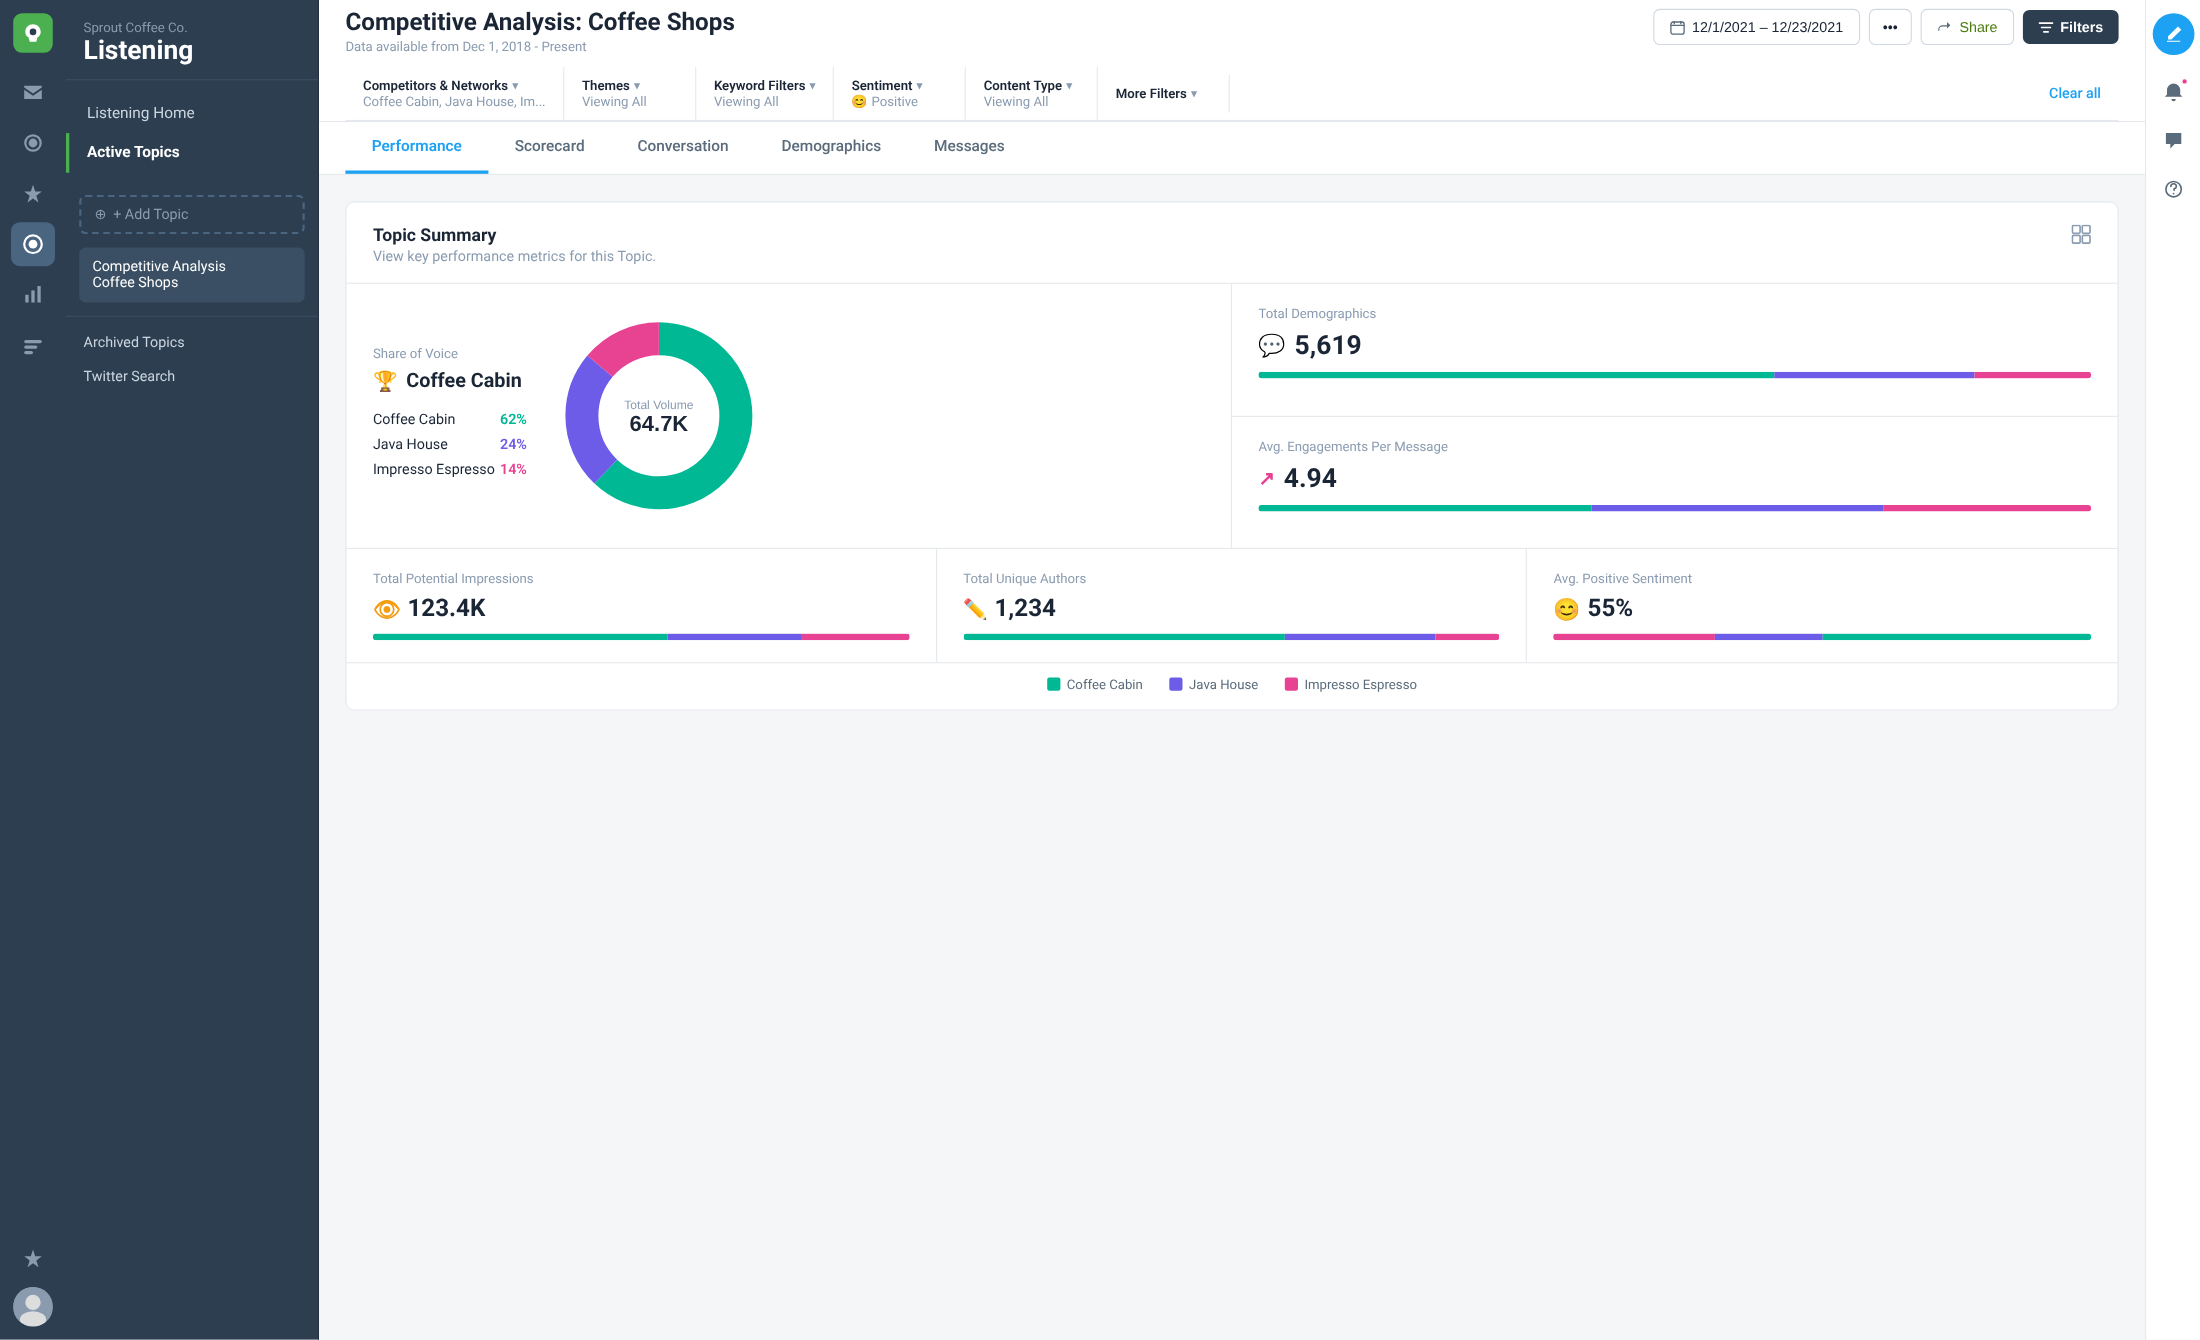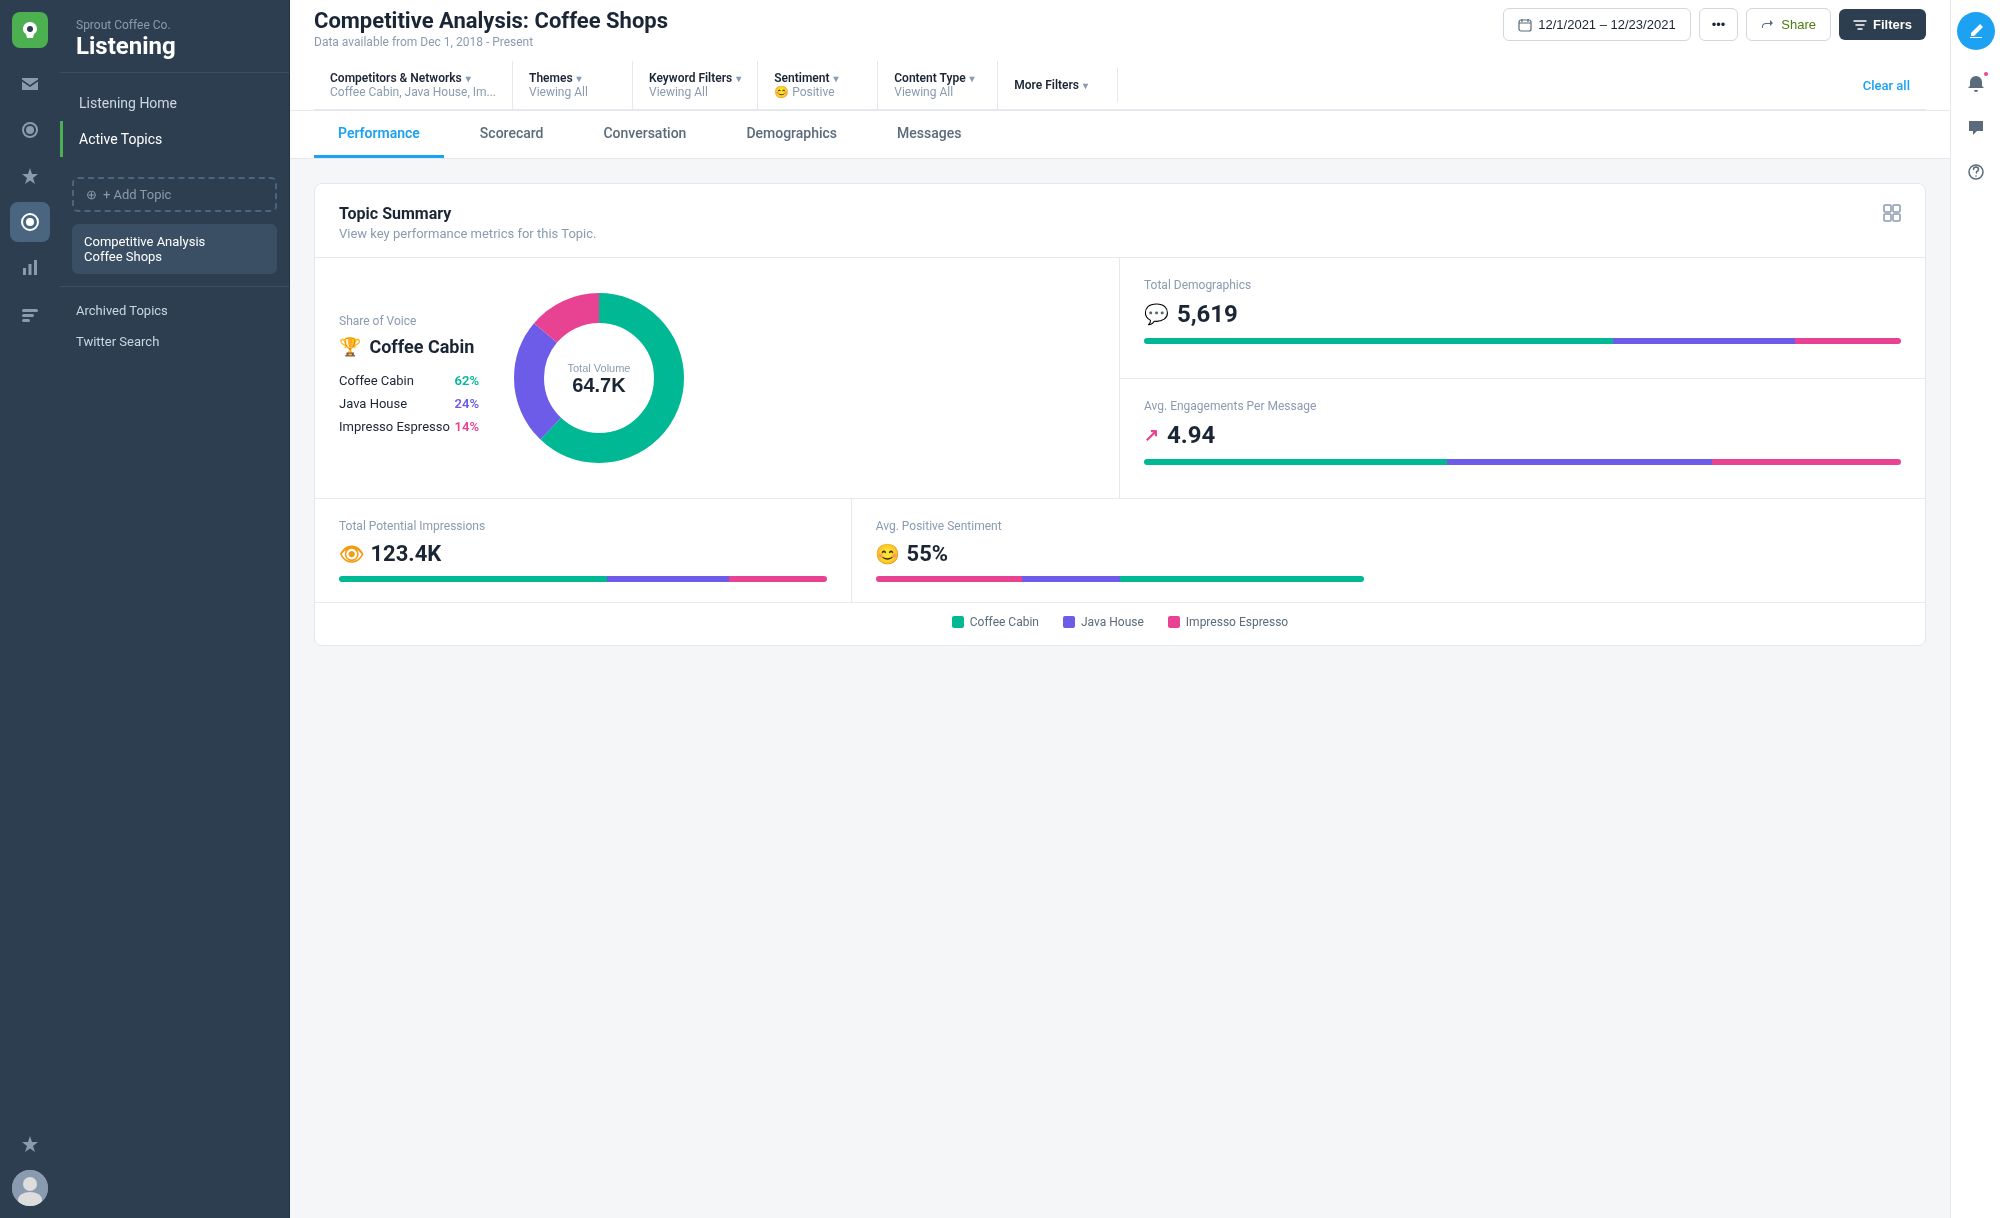--- a/index.html
+++ b/index.html
@@ -58,21 +58,21 @@
     .sidebar-company { font-size: 12px; color: #8a9bb0; }
     .sidebar-app-name { font-size: 24px; font-weight: 700; color: #fff; }
     .sidebar-nav { padding: 12px 0; }
     .sidebar-nav-item {
       padding: 10px 16px;
       font-size: 14px;
       cursor: pointer;
       color: #ccd6e0;
       border-left: 3px solid transparent;
     }
-    .sidebar-nav-item.active { color: #fff; border-left: 3px solid #4CAF50; background: transparent; font-weight: 400; }
+    .sidebar-nav-item.active { color: #fff; border-left: 3px solid #4CAF50; background: transparent; font-weight: 700; }
     .sidebar-add-topic {
       margin: 8px 12px;
       padding: 8px 12px;
       border: 2px dashed #4a6580;
       border-radius: 6px;
       color: #8a9bb0;
       font-size: 13px;
       cursor: pointer;
       display: flex;
       align-items: center;
@@ -218,21 +218,20 @@
       cursor: pointer;
       font-weight: 500;
     }
 
     
     .tabs {
       display: flex;
       background: #fff;
       border-bottom: 1px solid #e5e8ec;
       padding: 0 24px;
-      gap: 12px;
     }
     .tab {
       padding: 14px 24px;
       font-size: 14px;
       color: #5a6b7b;
       cursor: pointer;
       border-bottom: 3px solid transparent;
       font-weight: 500;
     }
     .tab.active { color: #1da1f2; border-bottom: 3px solid #1da1f2; font-weight: 600; }
@@ -577,20 +576,32 @@
             <span style="color:#f39c12; font-size:20px;">👁</span>
             <span>123.4K</span>
           </div>
           <div class="stat-bar">
             <div class="bar-seg" style="width:55%; background:#00b894;"></div>
             <div class="bar-seg" style="width:25%; background:#6c5ce7;"></div>
             <div class="bar-seg" style="width:20%; background:#e84393;"></div>
           </div>
         </div>
         <div class="stat-cell">
+          <div class="stat-label">Total Unique Authors</div>
+          <div class="stat-value">
+            <span style="color:#1da1f2; font-size:18px;">✏️</span>
+            <span>1,234</span>
+          </div>
+          <div class="stat-bar">
+            <div class="bar-seg" style="width:60%; background:#00b894;"></div>
+            <div class="bar-seg" style="width:28%; background:#6c5ce7;"></div>
+            <div class="bar-seg" style="width:12%; background:#e84393;"></div>
+          </div>
+        </div>
+        <div class="stat-cell">
           <div class="stat-label">Avg. Positive Sentiment</div>
           <div class="stat-value">
             <span style="font-size:20px;">😊</span>
             <span>55%</span>
           </div>
           <div class="stat-bar">
             <div class="bar-seg" style="width:30%; background:#e84393;"></div>
             <div class="bar-seg" style="width:20%; background:#6c5ce7;"></div>
             <div class="bar-seg" style="width:50%; background:#00b894;"></div>
           </div>

